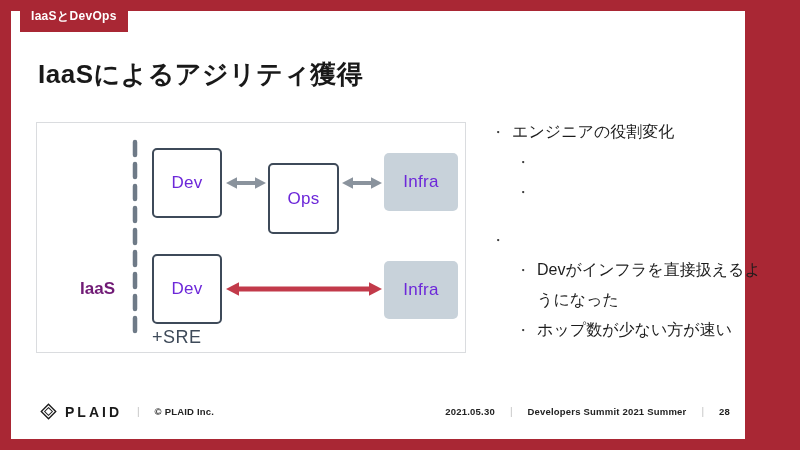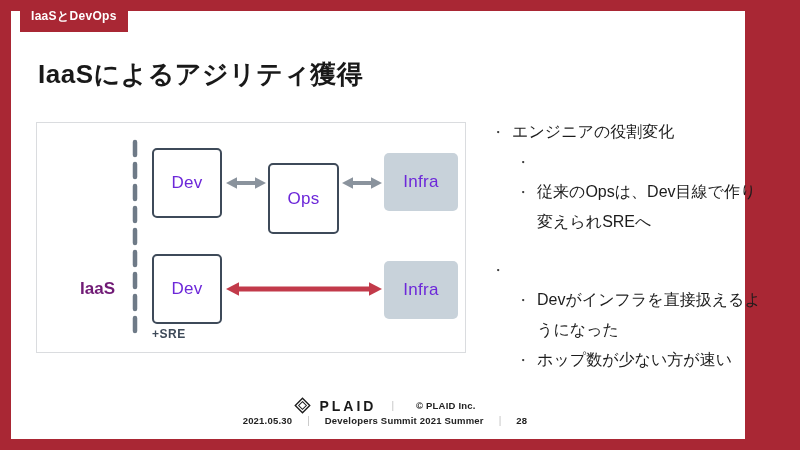--- a/index.html
+++ b/index.html
@@ -18,39 +18,39 @@
   
   .panel { position:absolute; left:25px; top:111px; width:430px; height:231px;
            background:#ffffff; border:1px solid #dadcdf; }
   .panel .abs { position:absolute; }
   .row-label { font-size:18px; color:#76828f; }
   .row-label.strong { color:#701a75; font-weight:bold; font-size:17px; }
   .dbox { display:flex; align-items:center; justify-content:center;
           background:#ffffff; border:2px solid #3e4a59; border-radius:5px;
           font-size:17px; font-weight:400; color:#6d28d9; letter-spacing:.3px; }
   .dbox.filled { background:#c8d2da; border:none; }
-  .sre-note { font-size:12px; font-weight:700; color:#3e4a59; letter-spacing:.5px; }
+  .sre-note { font-size:18px; font-weight:400; color:#3e4a59; letter-spacing:.5px; }
 
   
   .bullets { position:absolute; left:476px; top:106px; width:296px; color:#1c1c1c; }
   .group2 { margin-top:18px; }
   .brow { display:flex; line-height:30px; font-size:16px; }
   .brow .dot { flex:none; width:25px; padding-left:4px; font-size:14px; color:#333; }
   .brow.lvl1 .txt { font-weight:normal; }
   .brow.lvl2 { padding-left:25px; }
   .brow.lvl2 .txt { width:233px; }
 
   
   .footer { position:absolute; left:0; right:0; bottom:0; height:42px;
             display:flex; align-items:center; justify-content:space-between;
-            padding:0 15px 13px 29px;flex-direction:column; }
+            padding:0 15px 13px 29px; }
   .fleft, .fright { display:flex; align-items:center; }
   .brand { font-size:14px; font-weight:800; letter-spacing:3px; color:#1a1a1a; margin-left:8px; }
   .fsep { color:#c2c2c2; font-size:10px; font-weight:400; margin:0 15px; }
-  .fsmall { font-size:9.5px; font-weight:bold; color:#222222; letter-spacing:.2px;margin-left:7px; }
+  .fsmall { font-size:9.5px; font-weight:bold; color:#222222; letter-spacing:.2px; }
   .fright .fsmall { margin:0; }
 </style>
 </head>
 <body>
 
 <div class="slide">
   <div class="inner">
 
     <div class="title">IaaSによるアジリティ獲得</div>
 
@@ -98,21 +98,20 @@
       <div class="group">
         <div class="brow lvl1">
           <span class="dot">・</span>
           <span class="txt">エンジニアの役割変化</span>
         </div>
         <div class="brow lvl2">
           <span class="dot">・</span>
         </div>
         <div class="brow lvl2">
           <span class="dot">・</span>
-          <span class="txt">従来のOpsは、Dev目線で作り変えられSREへ</span>
         </div>
       </div>
       <div class="group group2">
         <div class="brow lvl1">
           <span class="dot">・</span>
         </div>
         <div class="brow lvl2">
           <span class="dot">・</span>
           <span class="txt">Devがインフラを直接扱えるようになった</span>
         </div>

